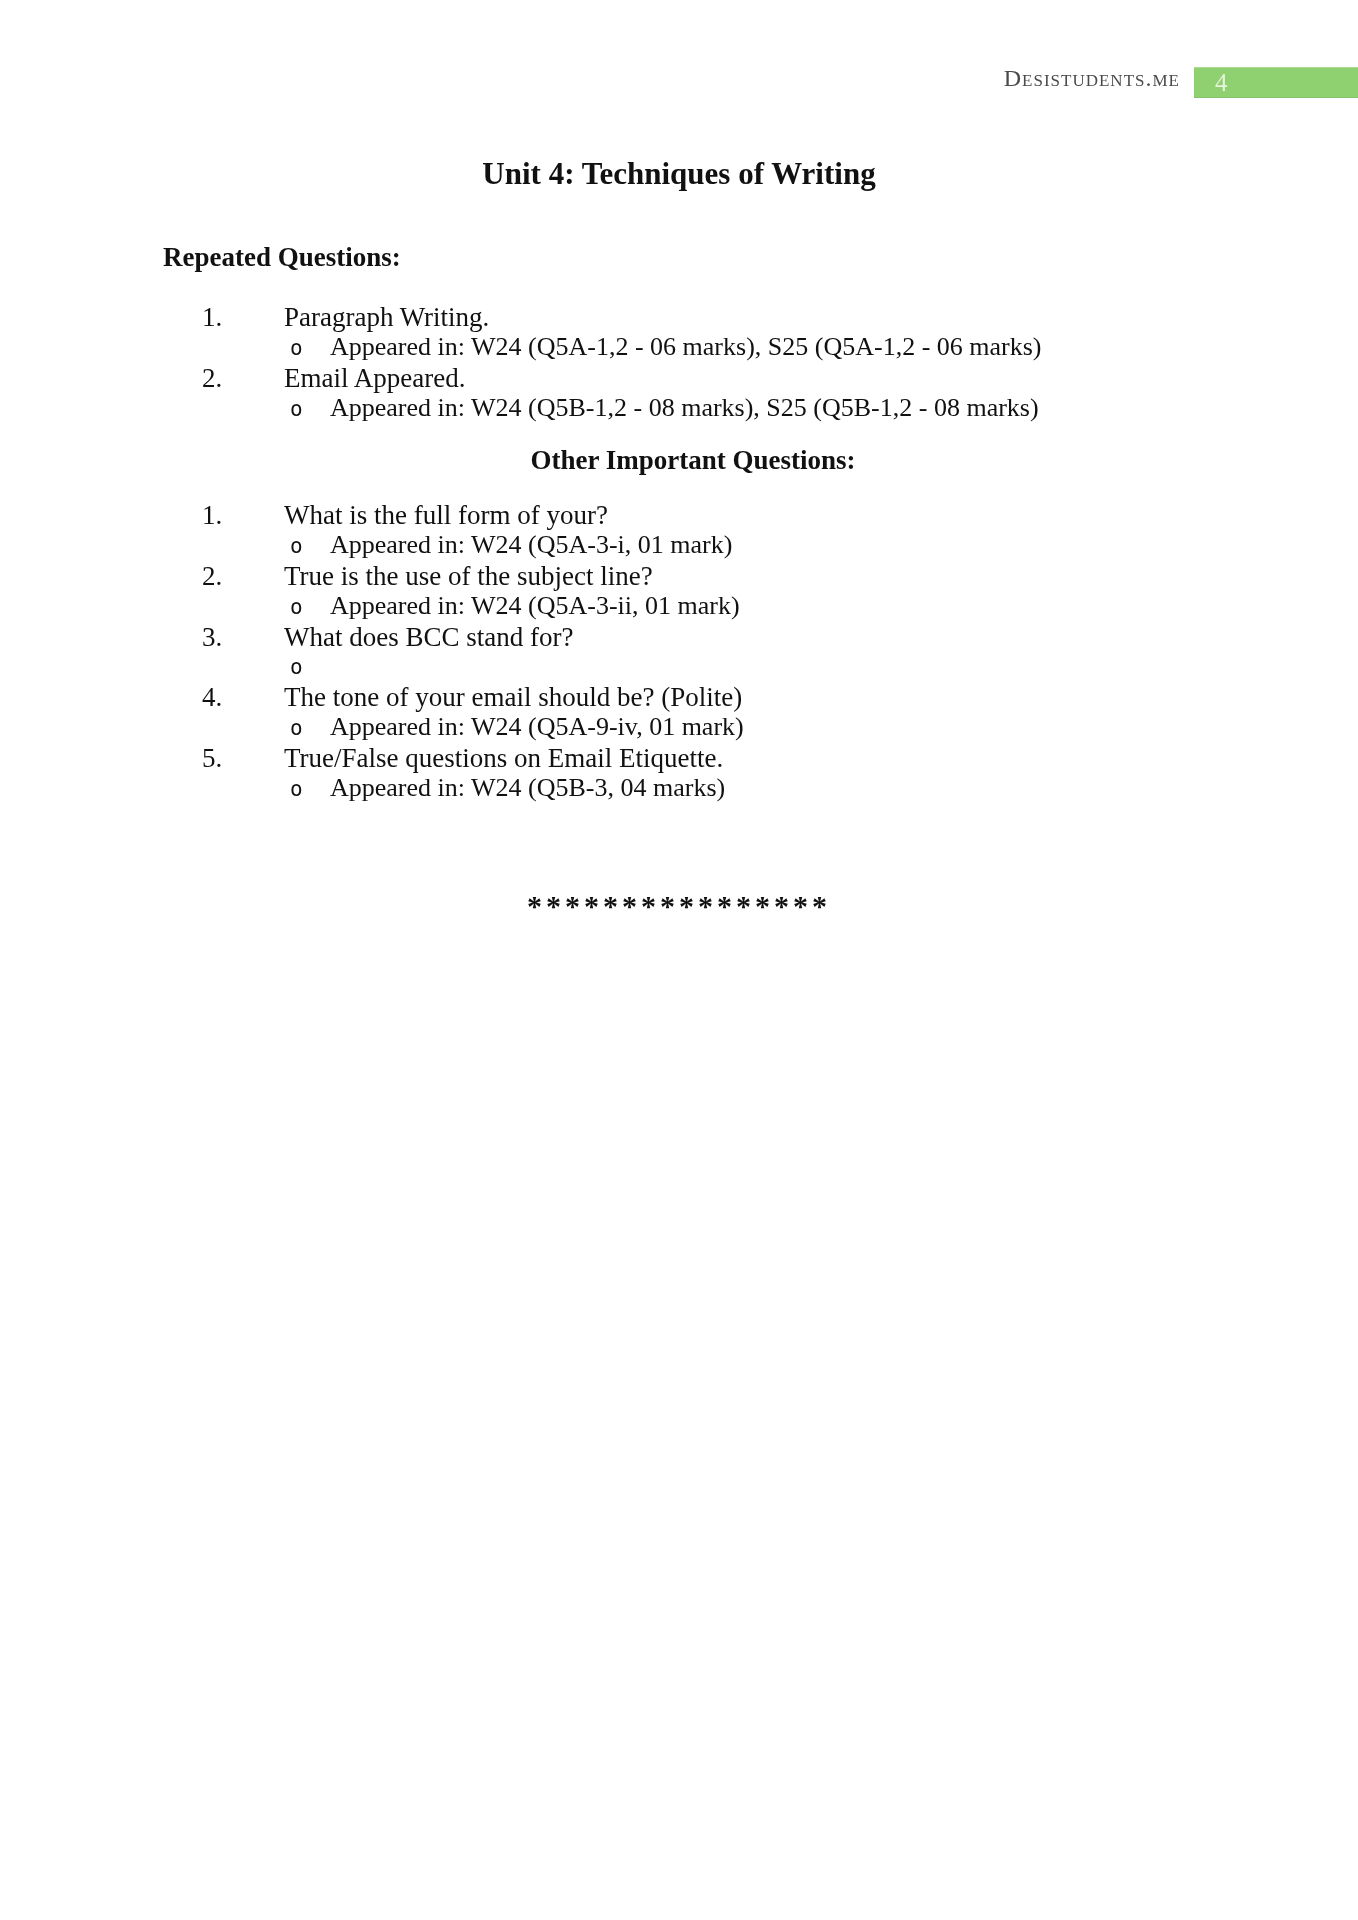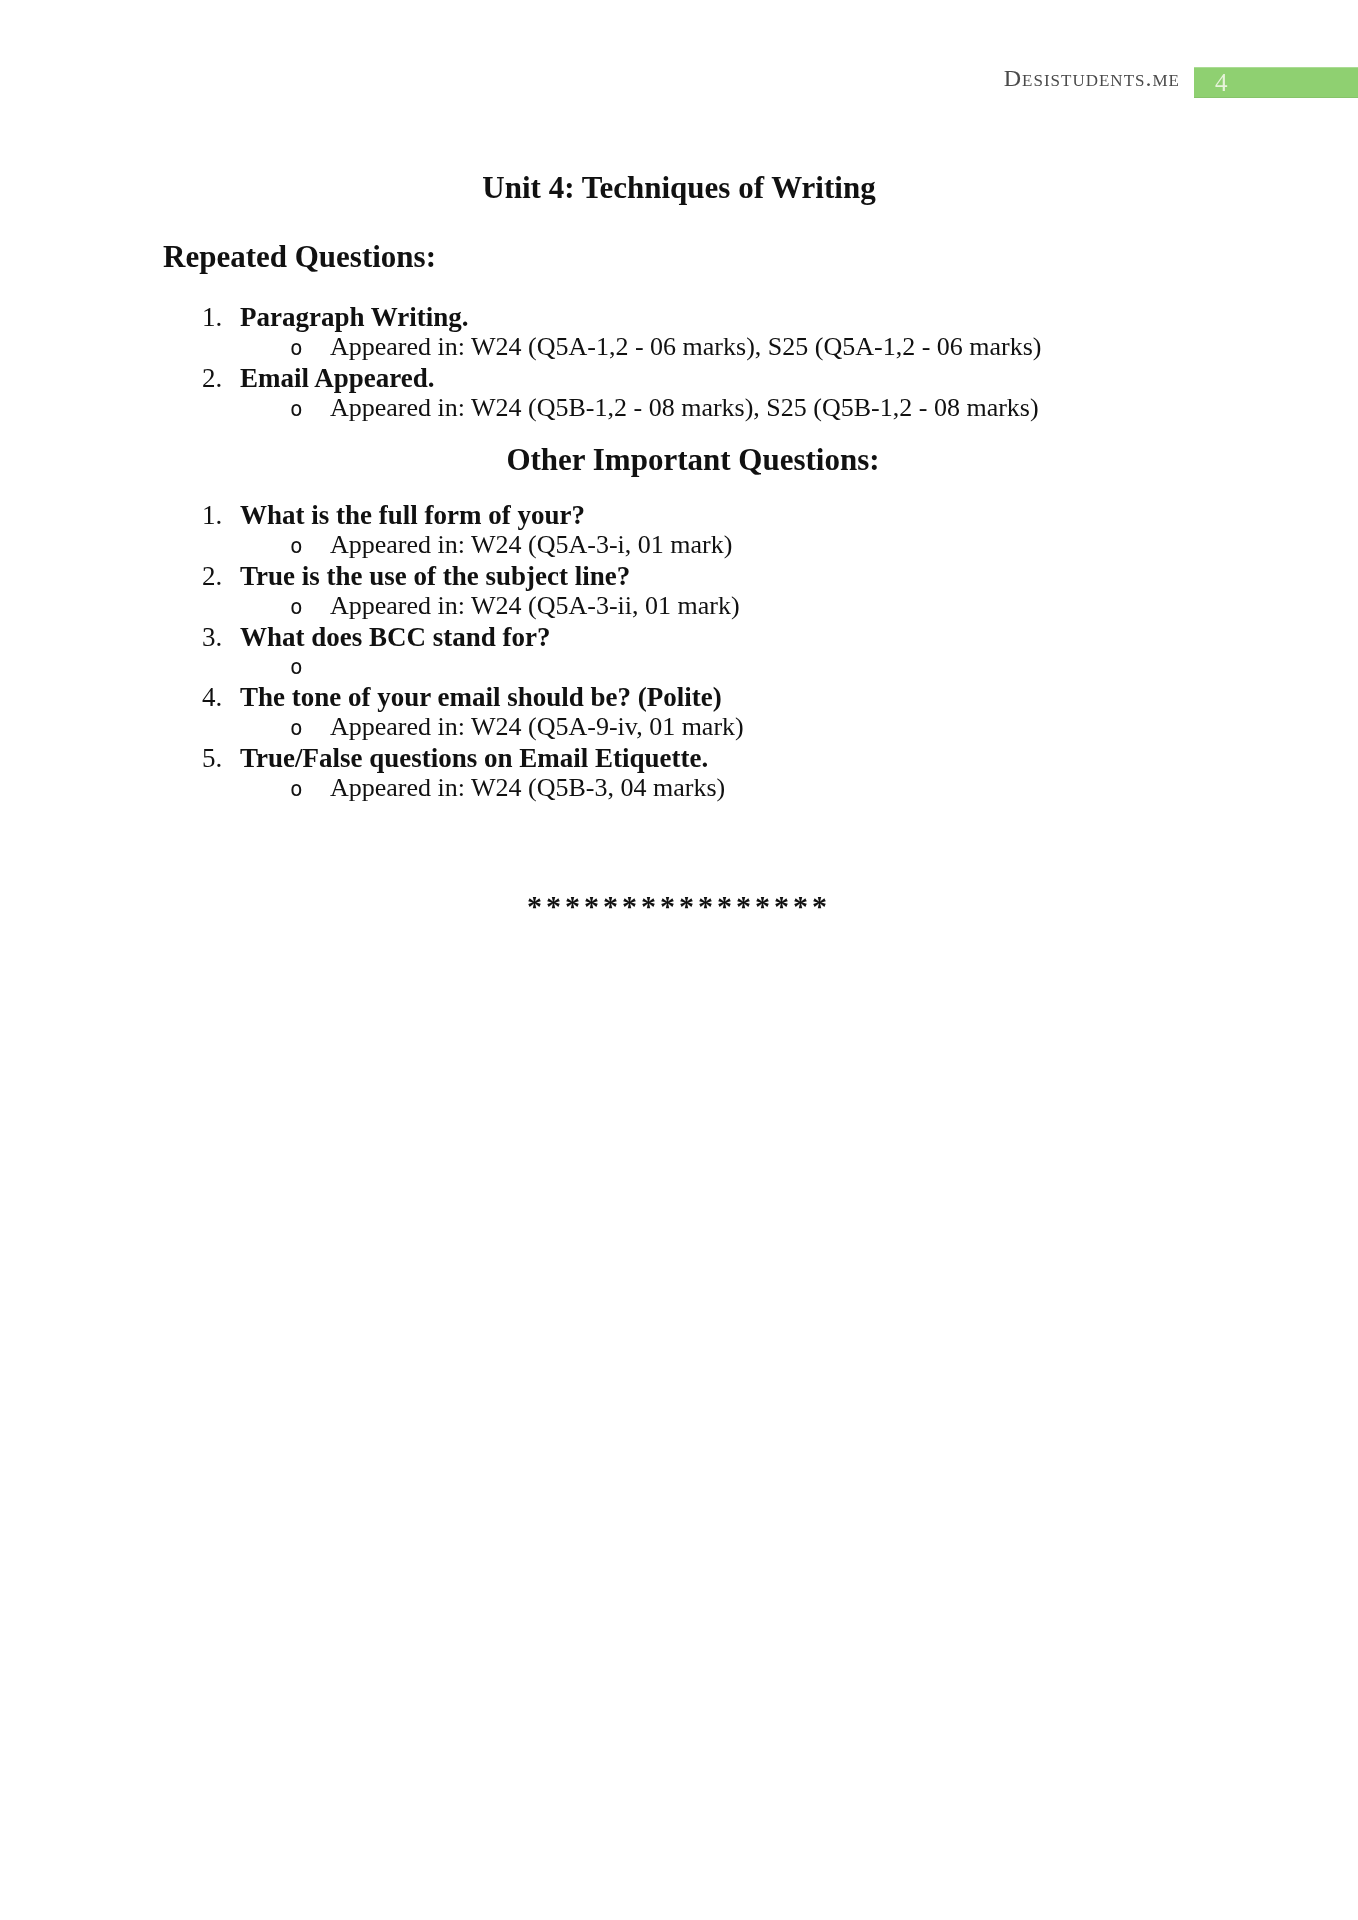--- a/index.html
+++ b/index.html
@@ -41,58 +41,59 @@
     display: block;
     padding-left: 21px;
     font-size: 25px;
     line-height: 31px;
     color: #e7f3da;
   }
 
   
   .doc-title {
     position: absolute;
-    top: 168px;
+    top: 154px;
     left: 0;
     right: 0;
     text-align: center;
     font-weight: bold;
     font-size: 31px;
     line-height: 40px;
     color: #111111;
   }
 
   
   .content {
     position: absolute;
     top: 242px;
     left: 163px;
     width: 1060px;
   }
   .section-heading {
     font-weight: bold;
-    font-size: 31px;
+    font-size: 27px;
     line-height: 30px;
     white-space: nowrap;
   }
   .q-row {
     display: flex;
     align-items: baseline;
     padding-left: 39px;
     font-size: 27px;
     line-height: 30px;
     white-space: nowrap;
   }
   .q-row .num {
     width: 38px;
     flex-shrink: 0;
     font-weight: normal;
   }
   .q-row .question {
-    font-weight: bold;
+    font-weight: normal;
+    margin-left: 44px;
   }
   .sub-row {
     display: flex;
     align-items: baseline;
     padding-left: 127px;
     font-size: 26px;
     line-height: 30px;
     white-space: nowrap;
   }
   .sub-row .bullet {

